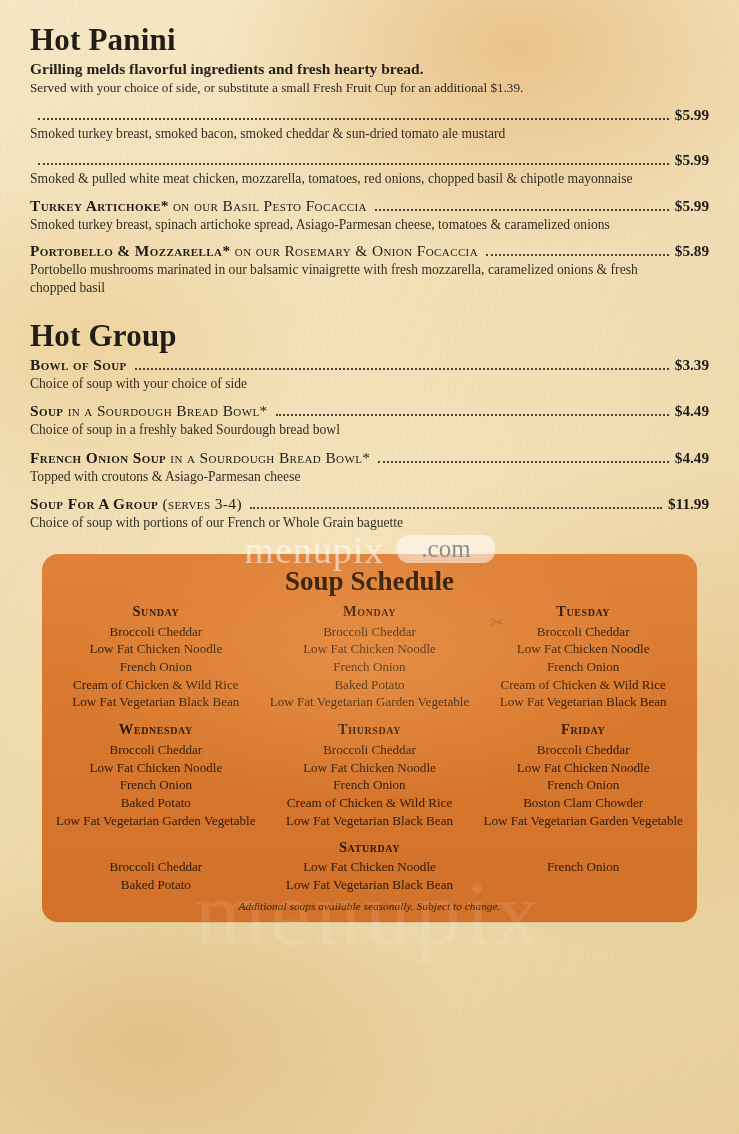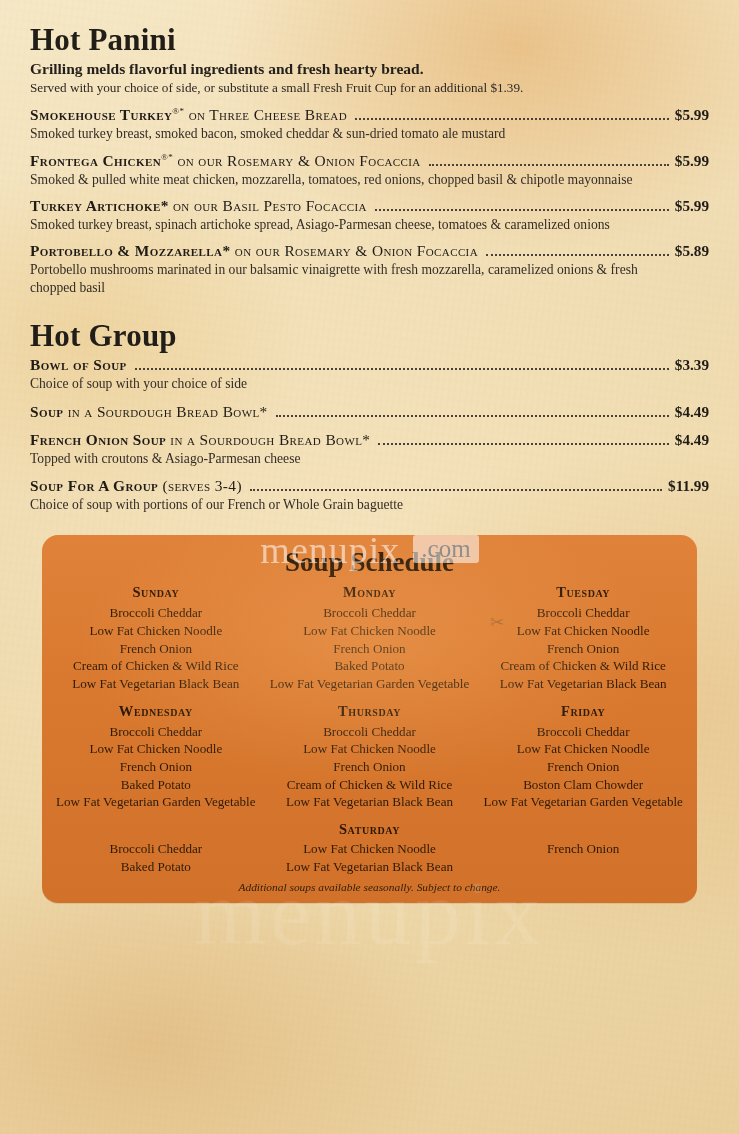--- a/index.html
+++ b/index.html
@@ -201,22 +201,22 @@
     display: inline-block;
     font-family: "Liberation Serif", serif;
     font-size: 38px;
     color: rgba(255,255,255,0.55);
     letter-spacing: 1px;
   }
   .wm-com {
     display: inline-block;
     background: rgba(255,255,255,0.55);
     color: #8f8f8f;
-    border-radius: 3px;
-    padding: 0 8px;
+    border-radius: 12px;
+    padding: 0 24px;
     font-size: 25px;
     margin-left: 13px;
     vertical-align: 6px;
   }
   .wm-big {
     position: absolute;
     left: 0; right: 0;
     top: 860px;
     text-align: center;
     font-size: 92px;
@@ -244,30 +244,28 @@
   <div class="content">
 
     <h1 class="section-title">Hot Panini</h1>
     <p class="section-sub">Grilling melds flavorful ingredients and fresh hearty bread.</p>
     <p class="section-note">Served with your choice of side, or substitute a small Fresh Fruit Cup for an additional $1.39.</p>
 
     <div class="panini-list">
 
       <div class="item">
         <div class="item-line">
-          <span class="item-name"><span>Smokehouse Turkey</span><span class="sup">®*</span> <span class="lower">on Three Cheese Bread</span></span>
           <span class="dots"></span>
           <span class="price">$5.99</span>
         </div>
         <div class="item-desc">Smoked turkey breast, smoked bacon, smoked cheddar &amp; sun-dried tomato ale mustard</div>
       </div>
 
       <div class="item">
         <div class="item-line">
-          <span class="item-name"><span>Frontega Chicken</span><span class="sup">®*</span> <span class="lower">on our Rosemary &amp; Onion Focaccia</span></span>
           <span class="dots"></span>
           <span class="price">$5.99</span>
         </div>
         <div class="item-desc">Smoked &amp; pulled white meat chicken, mozzarella, tomatoes, red onions, chopped basil &amp; chipotle mayonnaise</div>
       </div>
 
       <div class="item">
         <div class="item-line">
           <span class="item-name"><span>Turkey Artichoke*</span> <span class="lower">on our Basil Pesto Focaccia</span></span>
           <span class="dots"></span>
@@ -299,20 +297,21 @@
         </div>
         <div class="item-desc">Choice of soup with your choice of side</div>
       </div>
 
       <div class="item">
         <div class="item-line">
           <span class="item-name"><span>Soup</span> <span class="lower">in a Sourdough Bread Bowl*</span></span>
           <span class="dots"></span>
           <span class="price">$4.49</span>
         </div>
+        <div class="item-desc">Choice of soup in a freshly baked Sourdough bread bowl</div>
       </div>
 
       <div class="item">
         <div class="item-line">
           <span class="item-name"><span>French Onion Soup</span> <span class="lower">in a Sourdough Bread Bowl*</span></span>
           <span class="dots"></span>
           <span class="price">$4.49</span>
         </div>
         <div class="item-desc">Topped with croutons &amp; Asiago-Parmesan cheese</div>
       </div>

